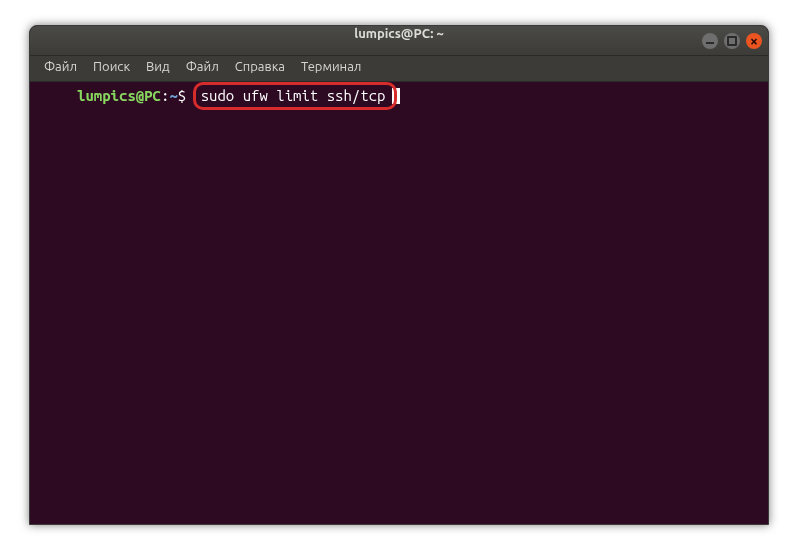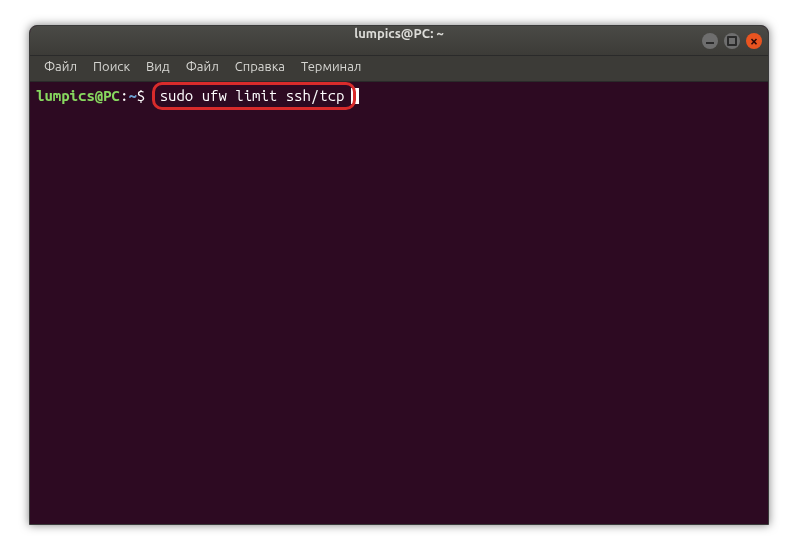--- a/index.html
+++ b/index.html
@@ -109,20 +109,21 @@
       background: #2d0a22;
       padding: 4px 6px;
       font-family: "Ubuntu Mono", "DejaVu Sans Mono", monospace;
       font-size: 15px;
       line-height: 1.3;
       height: calc(100% - 56px);
       position: relative;
     }
     .prompt-line {
       white-space: nowrap;
+      margin-left: 41px;
     }
     .prompt-user {
       color: #87d75f;
       font-weight: bold;
     }
     .prompt-sep {
       color: #ffffff;
     }
     .prompt-path {
       color: #6c9ecf;

